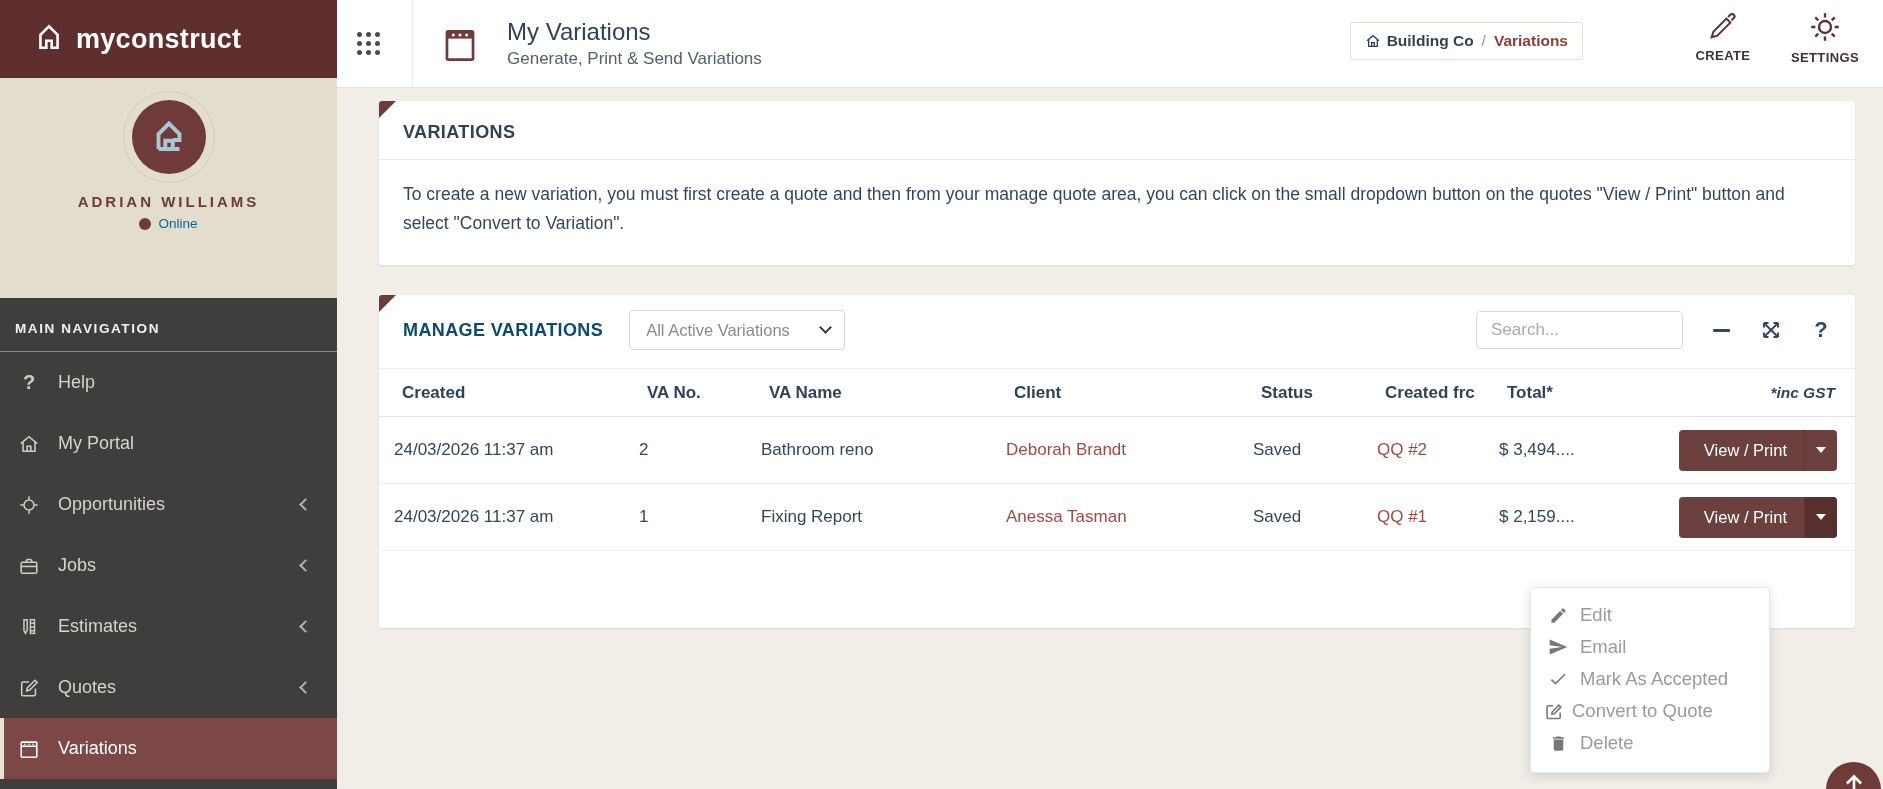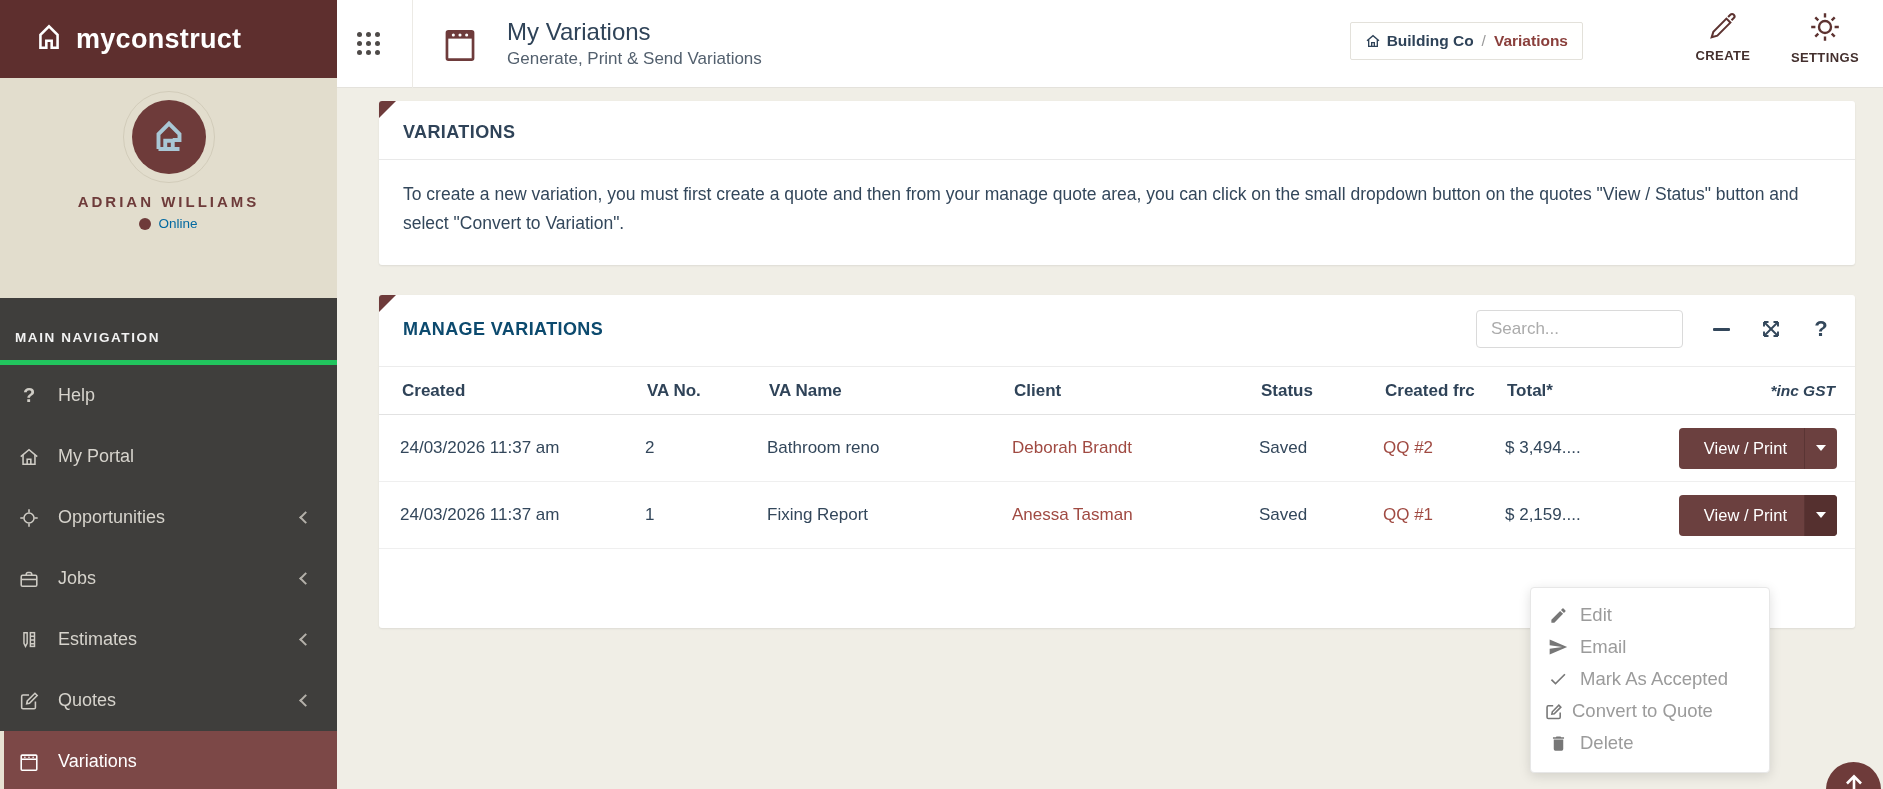--- a/index.html
+++ b/index.html
@@ -9,21 +9,21 @@
   
   .sidebar { position: absolute; left: 0; top: 0; width: 337px; height: 789px; background: #3f3e3c; z-index: 5; }
   .logo-bar { height: 78px; background: #5e2f2e; display: flex; align-items: center; padding-left: 34px; gap: 12px; cursor: pointer; }
   .logo-text { color: #fff; font-size: 27px; font-weight: bold; letter-spacing: .3px; }
   .user-box { height: 220px; background: #e2ddcd; display: flex; flex-direction: column; align-items: center; padding-top: 13px; }
   .avatar-ring { width: 92px; height: 92px; border: 1px solid #d2ccba; border-radius: 50%; display: flex; align-items: center; justify-content: center; }
   .avatar { width: 74px; height: 74px; background: #6e3b3a; border-radius: 50%; display: flex; align-items: center; justify-content: center; cursor: pointer; }
   .user-name { margin-top: 10px; color: #6e3b3a; font-size: 15px; font-weight: bold; letter-spacing: 3px; }
   .user-status { margin-top: 6px; font-size: 13.5px; color: #0369a1; display: flex; align-items: center; gap: 7px; text-align: right; }
   .status-dot { width: 12px; height: 12px; border-radius: 50%; background: #6e3b3a; }
-  .nav-label { color: #f2f2f2; font-weight: bold; font-size: 13.5px; letter-spacing: 1.6px; padding: 32px 0 15px 15px; border-bottom: 5px solid #22c55e; }
+  .nav-label { color: #f2f2f2; font-weight: bold; font-size: 13.5px; letter-spacing: 1.6px; padding: 23px 0 15px 15px; border-bottom: 1px solid #22c55e; }
   .nav-item { height: 61px; display: flex; align-items: center; padding-left: 15px; color: #d6d3cc; font-size: 18px; position: relative; cursor: pointer; }
   .nav-icon { width: 28px; display: flex; justify-content: center; margin-right: 15px; color: #cfccc5; font-weight: bold; }
   .nav-item.active { background: #7c4847; color: #fff; border-left: 4px solid #e7e2d3; padding-left: 11px; }
   .nav-item.active .nav-icon { color: #fff; }
   .chevron-left { position: absolute; right: 27px; width: 9px; height: 9px; border-left: 2px solid #b4b1aa; border-bottom: 2px solid #b4b1aa; transform: rotate(45deg); }
   .q-glyph { font-size: 20px; }
 
   
   .topbar { position: absolute; left: 337px; top: 0; right: 0; height: 88px; background: #fff; border-bottom: 1px solid #e4e2dc; display: flex; align-items: center; z-index: 4; }
   .apps-grid { margin-left: 20px; display: grid; grid-template-columns: repeat(3, 5px); grid-gap: 4px; cursor: pointer; }
@@ -58,21 +58,21 @@
   .filter-chevron { width: 9px; height: 9px; border-right: 2px solid #3c3c3c; border-bottom: 2px solid #3c3c3c; transform: rotate(45deg); margin-top: -5px; }
   .pm-right { margin-left: auto; display: flex; align-items: center; }
   .pm-search { width: 207px; height: 38px; border: 1px solid #dadada; border-radius: 4px; padding: 0 14px; font-size: 17px; color: #555; outline: none; font-family: "Liberation Sans", sans-serif; }
   .pm-search::placeholder { color: #ababab; }
   .pm-ctrl { margin-left: 26px; color: #33475b; display: flex; align-items: center; justify-content: center; width: 24px; cursor: pointer; }
   .minus-bar { width: 17px; height: 3px; background: #33475b; border-radius: 1px; }
   .help-glyph { font-size: 22px; font-weight: bold; color: #33475b; }
 
   table.va-table { width: 100%; border-collapse: collapse; margin-top: 5px; table-layout: fixed; }
   .va-table th { border-top: 1px solid #ececec; border-bottom: 1px solid #e2e2e2; height: 48px; text-align: left; color: #2f4358; font-size: 17px; font-weight: bold; white-space: nowrap; overflow: hidden; padding-left: 23px; }
-  .va-table td { height: 67px; border-bottom: 1px solid #efefef; font-size: 17px; color: #33475b; white-space: nowrap; overflow: hidden; padding-left: 21px; }
+  .va-table td { height: 67px; border-bottom: 1px solid #efefef; font-size: 17px; color: #33475b; white-space: nowrap; overflow: hidden; padding-left: 15px; }
   .va-table .col-action { text-align: right; padding-right: 18px; }
   .va-table th.col-action { padding-right: 20px; font-style: italic; font-size: 15.5px; }
   .row-link { color: #a04a42; text-decoration: none; cursor: pointer; }
   .vp-btn { display: inline-flex; height: 41px; background: #6b403f; border-radius: 4px; color: #fff; overflow: hidden; align-items: stretch; cursor: pointer; vertical-align: middle; }
   .vp-main { padding: 0 17px; display: flex; align-items: center; font-size: 16.5px; margin-left: 8px; }
   .vp-caret { width: 33px; display: flex; align-items: center; justify-content: center; border-left: 1px solid #5a3534; }
   .vp-caret.open { background: #55302f; }
   .caret-down { width: 0; height: 0; border-left: 5px solid transparent; border-right: 5px solid transparent; border-top: 6px solid #fff; }
 
   
@@ -256,27 +256,31 @@
     </svg>
     <span class="action-label">SETTINGS</span>
   </div>
 </header>
 
 <main class="content">
 
   <section class="panel panel-variations">
     <div class="pv-header">VARIATIONS</div>
     <div class="pv-body">
-      <p>To create a new variation, you must first create a quote and then from your manage quote area, you can click on the small dropdown button on the quotes "View / Status" button and select "Convert to Variation".</p>
+      <p>To create a new variation, you must first create a quote and then from your manage quote area, you can click on the small dropdown button on the quotes "View / Print" button and select "Convert to Variation".</p>
     </div>
   </section>
 
   <section class="panel panel-manage">
     <div class="pm-controls">
       <span class="pm-title">MANAGE VARIATIONS</span>
+      <div class="pm-filter">
+        <span>All Active Variations</span>
+        <span class="filter-chevron"></span>
+      </div>
       <div class="pm-right">
         <input class="pm-search" type="text" placeholder="Search..." style="">
         <span class="pm-ctrl">
             <span class="minus-bar"></span>
           </span>
         <span class="pm-ctrl">
           <svg width="24" height="24" viewBox="0 0 24 24" fill="none" stroke="#33475b" stroke-width="1.9">
             <path d="M5 19 L19 5 M5 19 v-4.5 M5 19 h4.5 M19 5 v4.5 M19 5 h-4.5"></path>
             <path d="M5 5 L19 19 M5 5 h4.5 M5 5 v4.5 M19 19 h-4.5 M19 19 v-4.5"></path>
           </svg>

